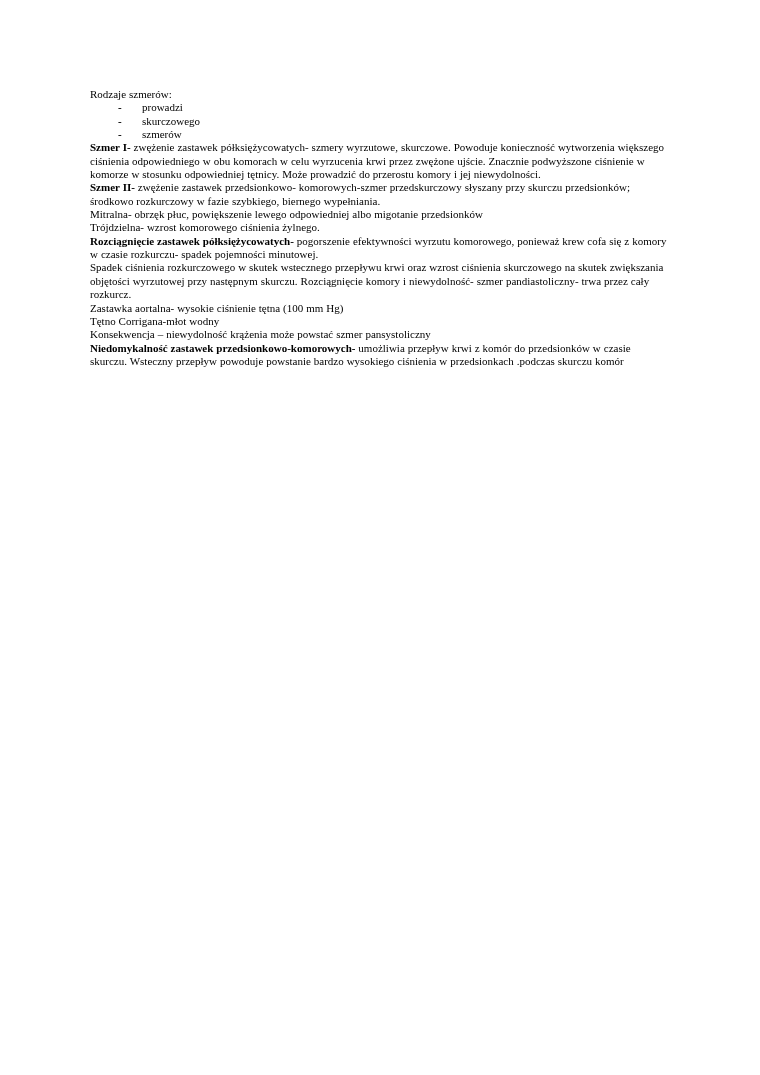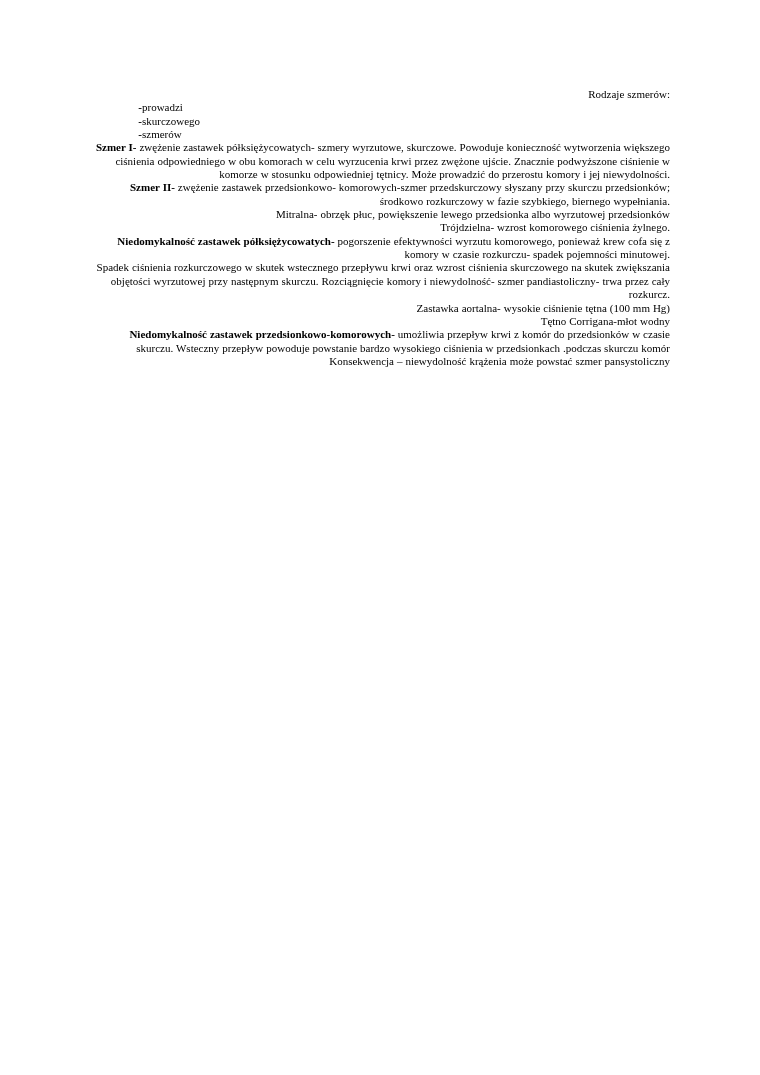--- a/index.html
+++ b/index.html
@@ -19,21 +19,21 @@
     line-height: 13.35px;
   }
   .doc-content {
     position: absolute;
     left: 90px;
     top: 88px;
     width: 580px;
   }
   .para {
     margin: 0;
-    text-align: right;
+    text-align: left;
     word-spacing: 0.2px;
   }
   .para.bullet {
     display: flex;
   }
   .para.bullet .marker {
     flex: 0 0 24px;
     margin-left: 28px;
     font-weight: bold;
   }
@@ -54,22 +54,22 @@
       <div class="para bullet">
         <span class="marker">-</span>
         <span class="btext"><span class="run">skurczowego</span></span>
       </div>
       <div class="para bullet">
         <span class="marker">-</span>
         <span class="btext"><span class="run">szmerów</span></span>
       </div>
       <div class="para"><span class="run bold">Szmer I-</span><span class="run"> zwężenie zastawek półksiężycowatych- szmery wyrzutowe, skurczowe. Powoduje konieczność wytworzenia większego ciśnienia odpowiedniego w obu komorach w celu wyrzucenia krwi przez zwężone ujście. Znacznie podwyższone ciśnienie w komorze w stosunku odpowiedniej tętnicy. Może prowadzić do przerostu komory i jej niewydolności.</span></div>
       <div class="para"><span class="run bold">Szmer II-</span><span class="run"> zwężenie zastawek przedsionkowo- komorowych-szmer przedskurczowy słyszany przy skurczu przedsionków; środkowo rozkurczowy w fazie szybkiego, biernego wypełniania.</span></div>
-      <div class="para"><span class="run">Mitralna- obrzęk płuc, powiększenie lewego przedsionka albo wyrzutowej przedsionków</span></div>
+      <div class="para"><span class="run">Mitralna- obrzęk płuc, powiększenie lewego odpowiedniej albo migotanie przedsionków</span></div>
       <div class="para"><span class="run">Trójdzielna- wzrost komorowego ciśnienia żylnego.</span></div>
-      <div class="para"><span class="run bold">Niedomykalność zastawek półksiężycowatych-</span><span class="run"> pogorszenie efektywności wyrzutu komorowego, ponieważ krew cofa się z komory w czasie rozkurczu- spadek pojemności minutowej.</span></div>
+      <div class="para"><span class="run bold">Rozciągnięcie zastawek półksiężycowatych-</span><span class="run"> pogorszenie efektywności wyrzutu komorowego, ponieważ krew cofa się z komory w czasie rozkurczu- spadek pojemności minutowej.</span></div>
       <div class="para"><span class="run">Spadek ciśnienia rozkurczowego w skutek wstecznego przepływu krwi oraz wzrost ciśnienia skurczowego na skutek zwiększania objętości wyrzutowej przy następnym skurczu. Rozciągnięcie komory i niewydolność- szmer pandiastoliczny- trwa przez cały rozkurcz.</span></div>
       <div class="para"><span class="run">Zastawka aortalna- wysokie ciśnienie tętna (100 mm Hg)</span></div>
       <div class="para"><span class="run">Tętno Corrigana-młot wodny</span></div>
+      <div class="para"><span class="run">Konsekwencja – niewydolność krążenia może powstać szmer pansystoliczny</span></div>
       <div class="para"><span class="run bold">Niedomykalność zastawek przedsionkowo-komorowych-</span><span class="run"> umożliwia przepływ krwi z komór do przedsionków w czasie skurczu. Wsteczny przepływ powoduje powstanie bardzo wysokiego ciśnienia w przedsionkach .podczas skurczu komór</span></div>
-      <div class="para"><span class="run">Konsekwencja – niewydolność krążenia może powstać szmer pansystoliczny</span></div>
     </div>
 </div>
 
 </body></html>

